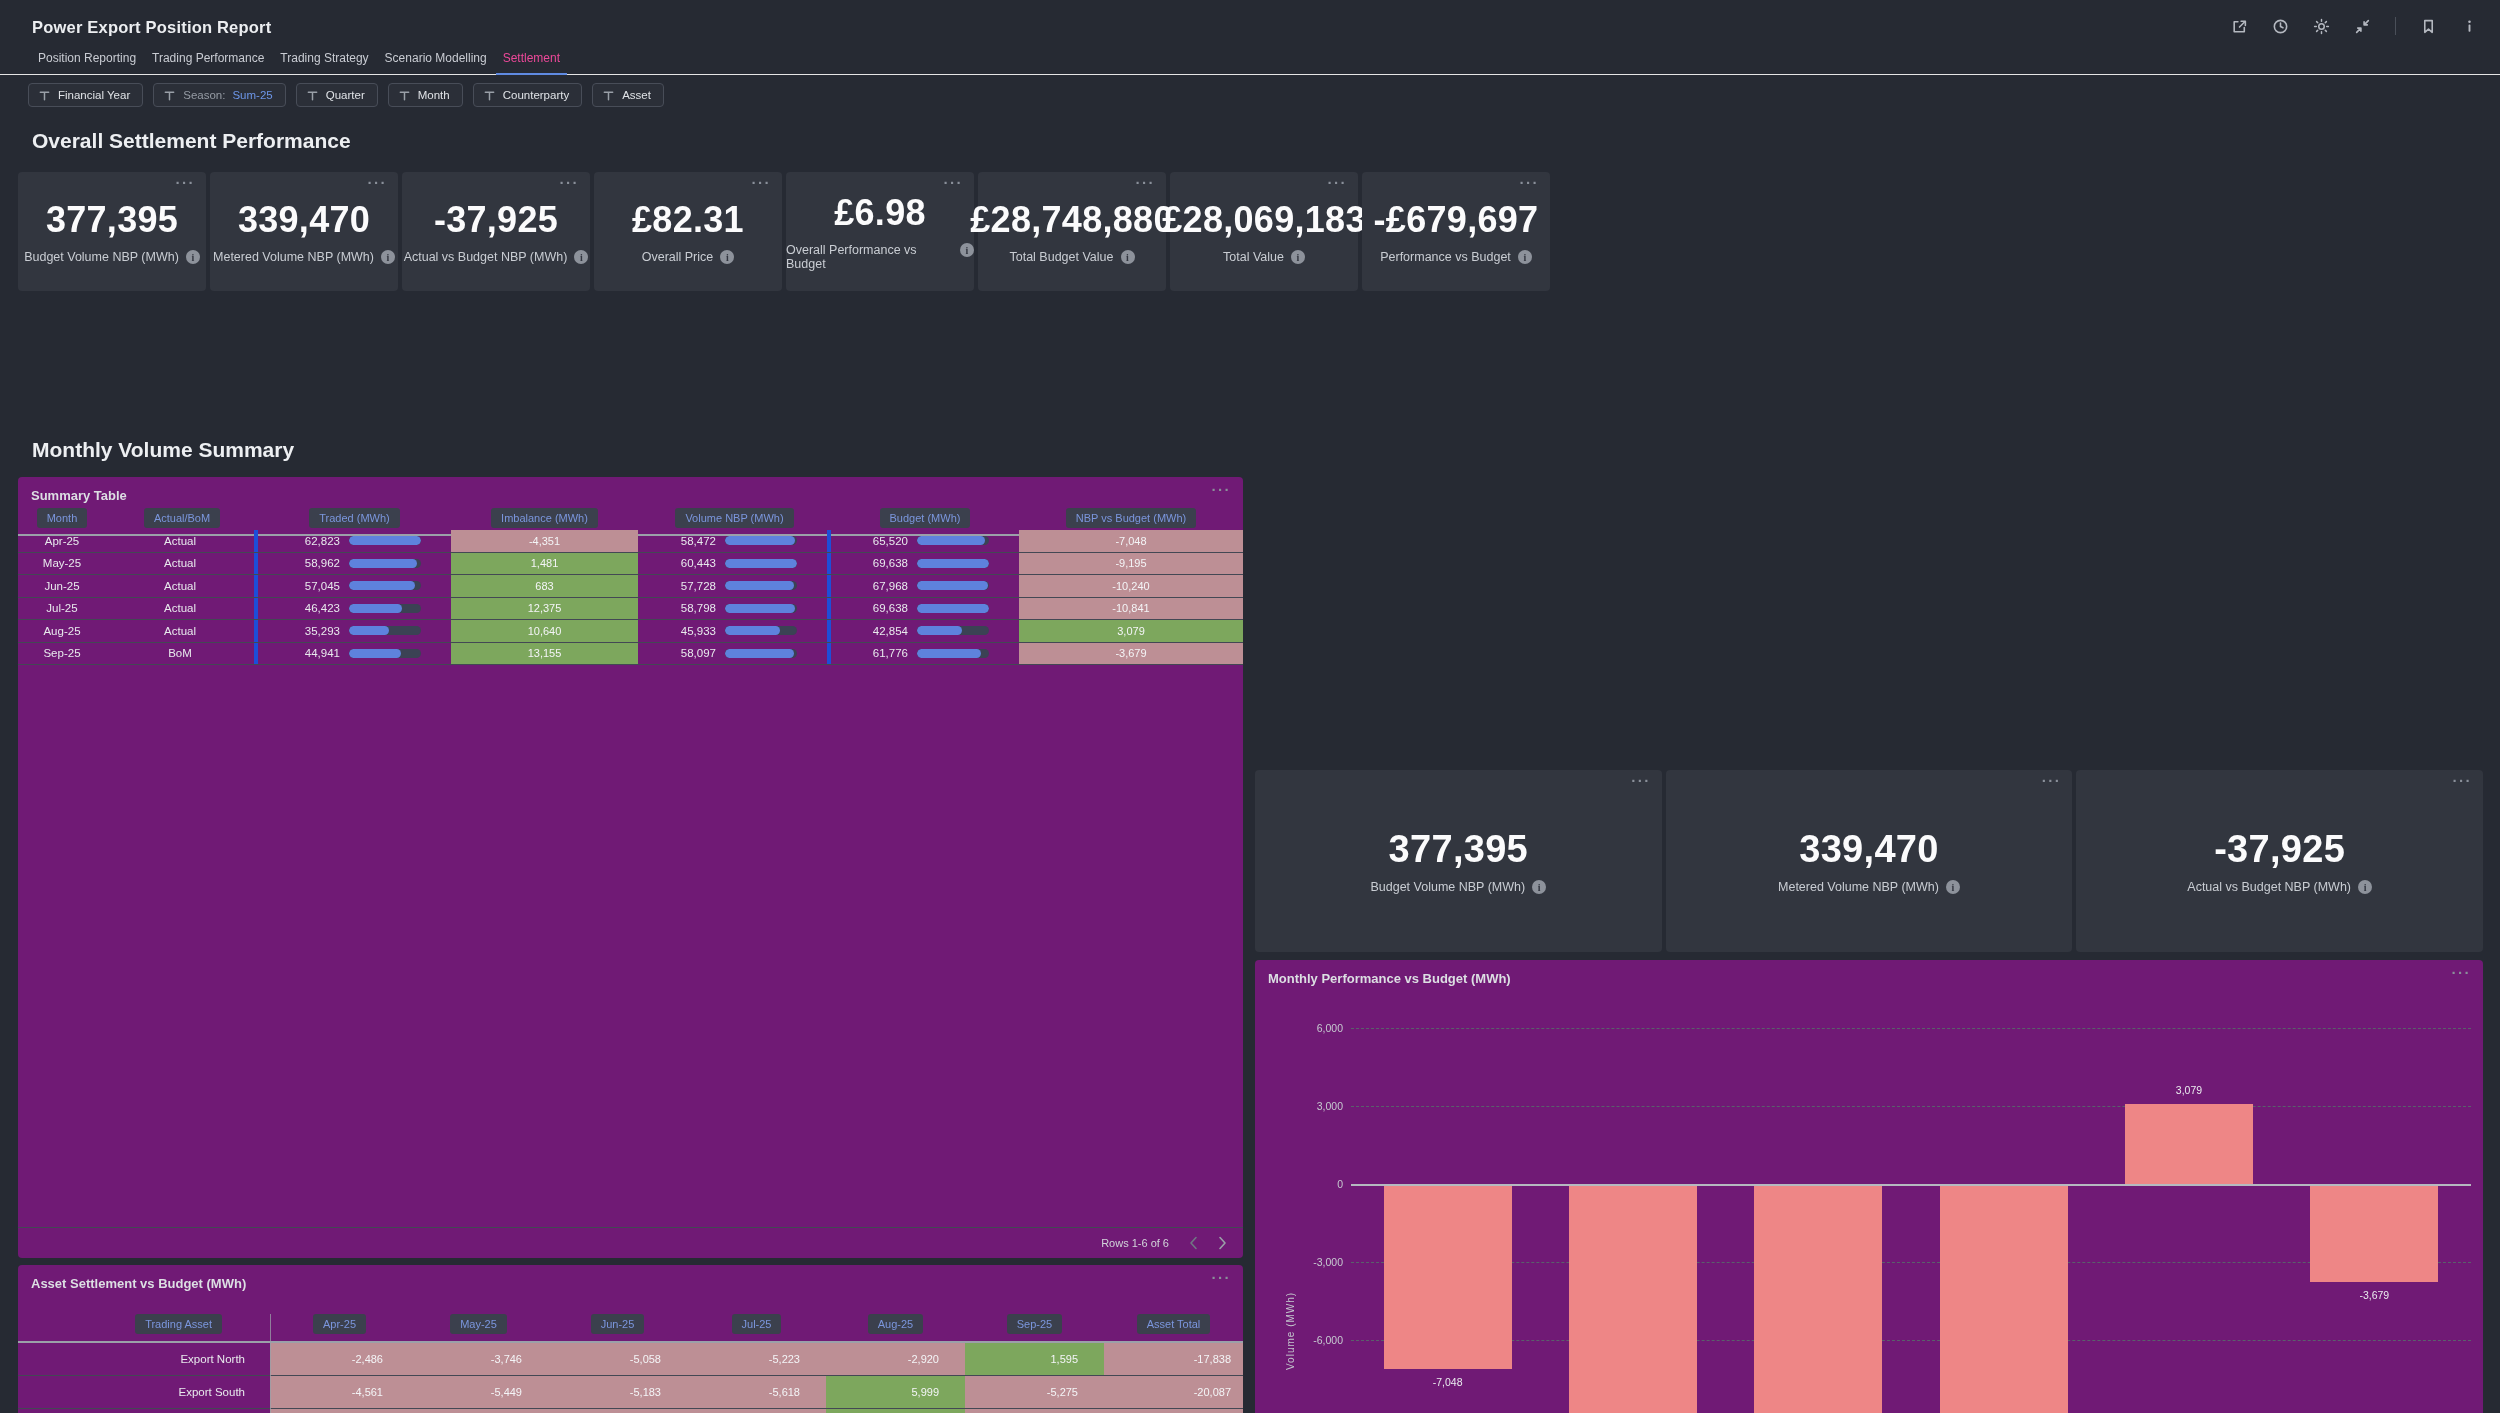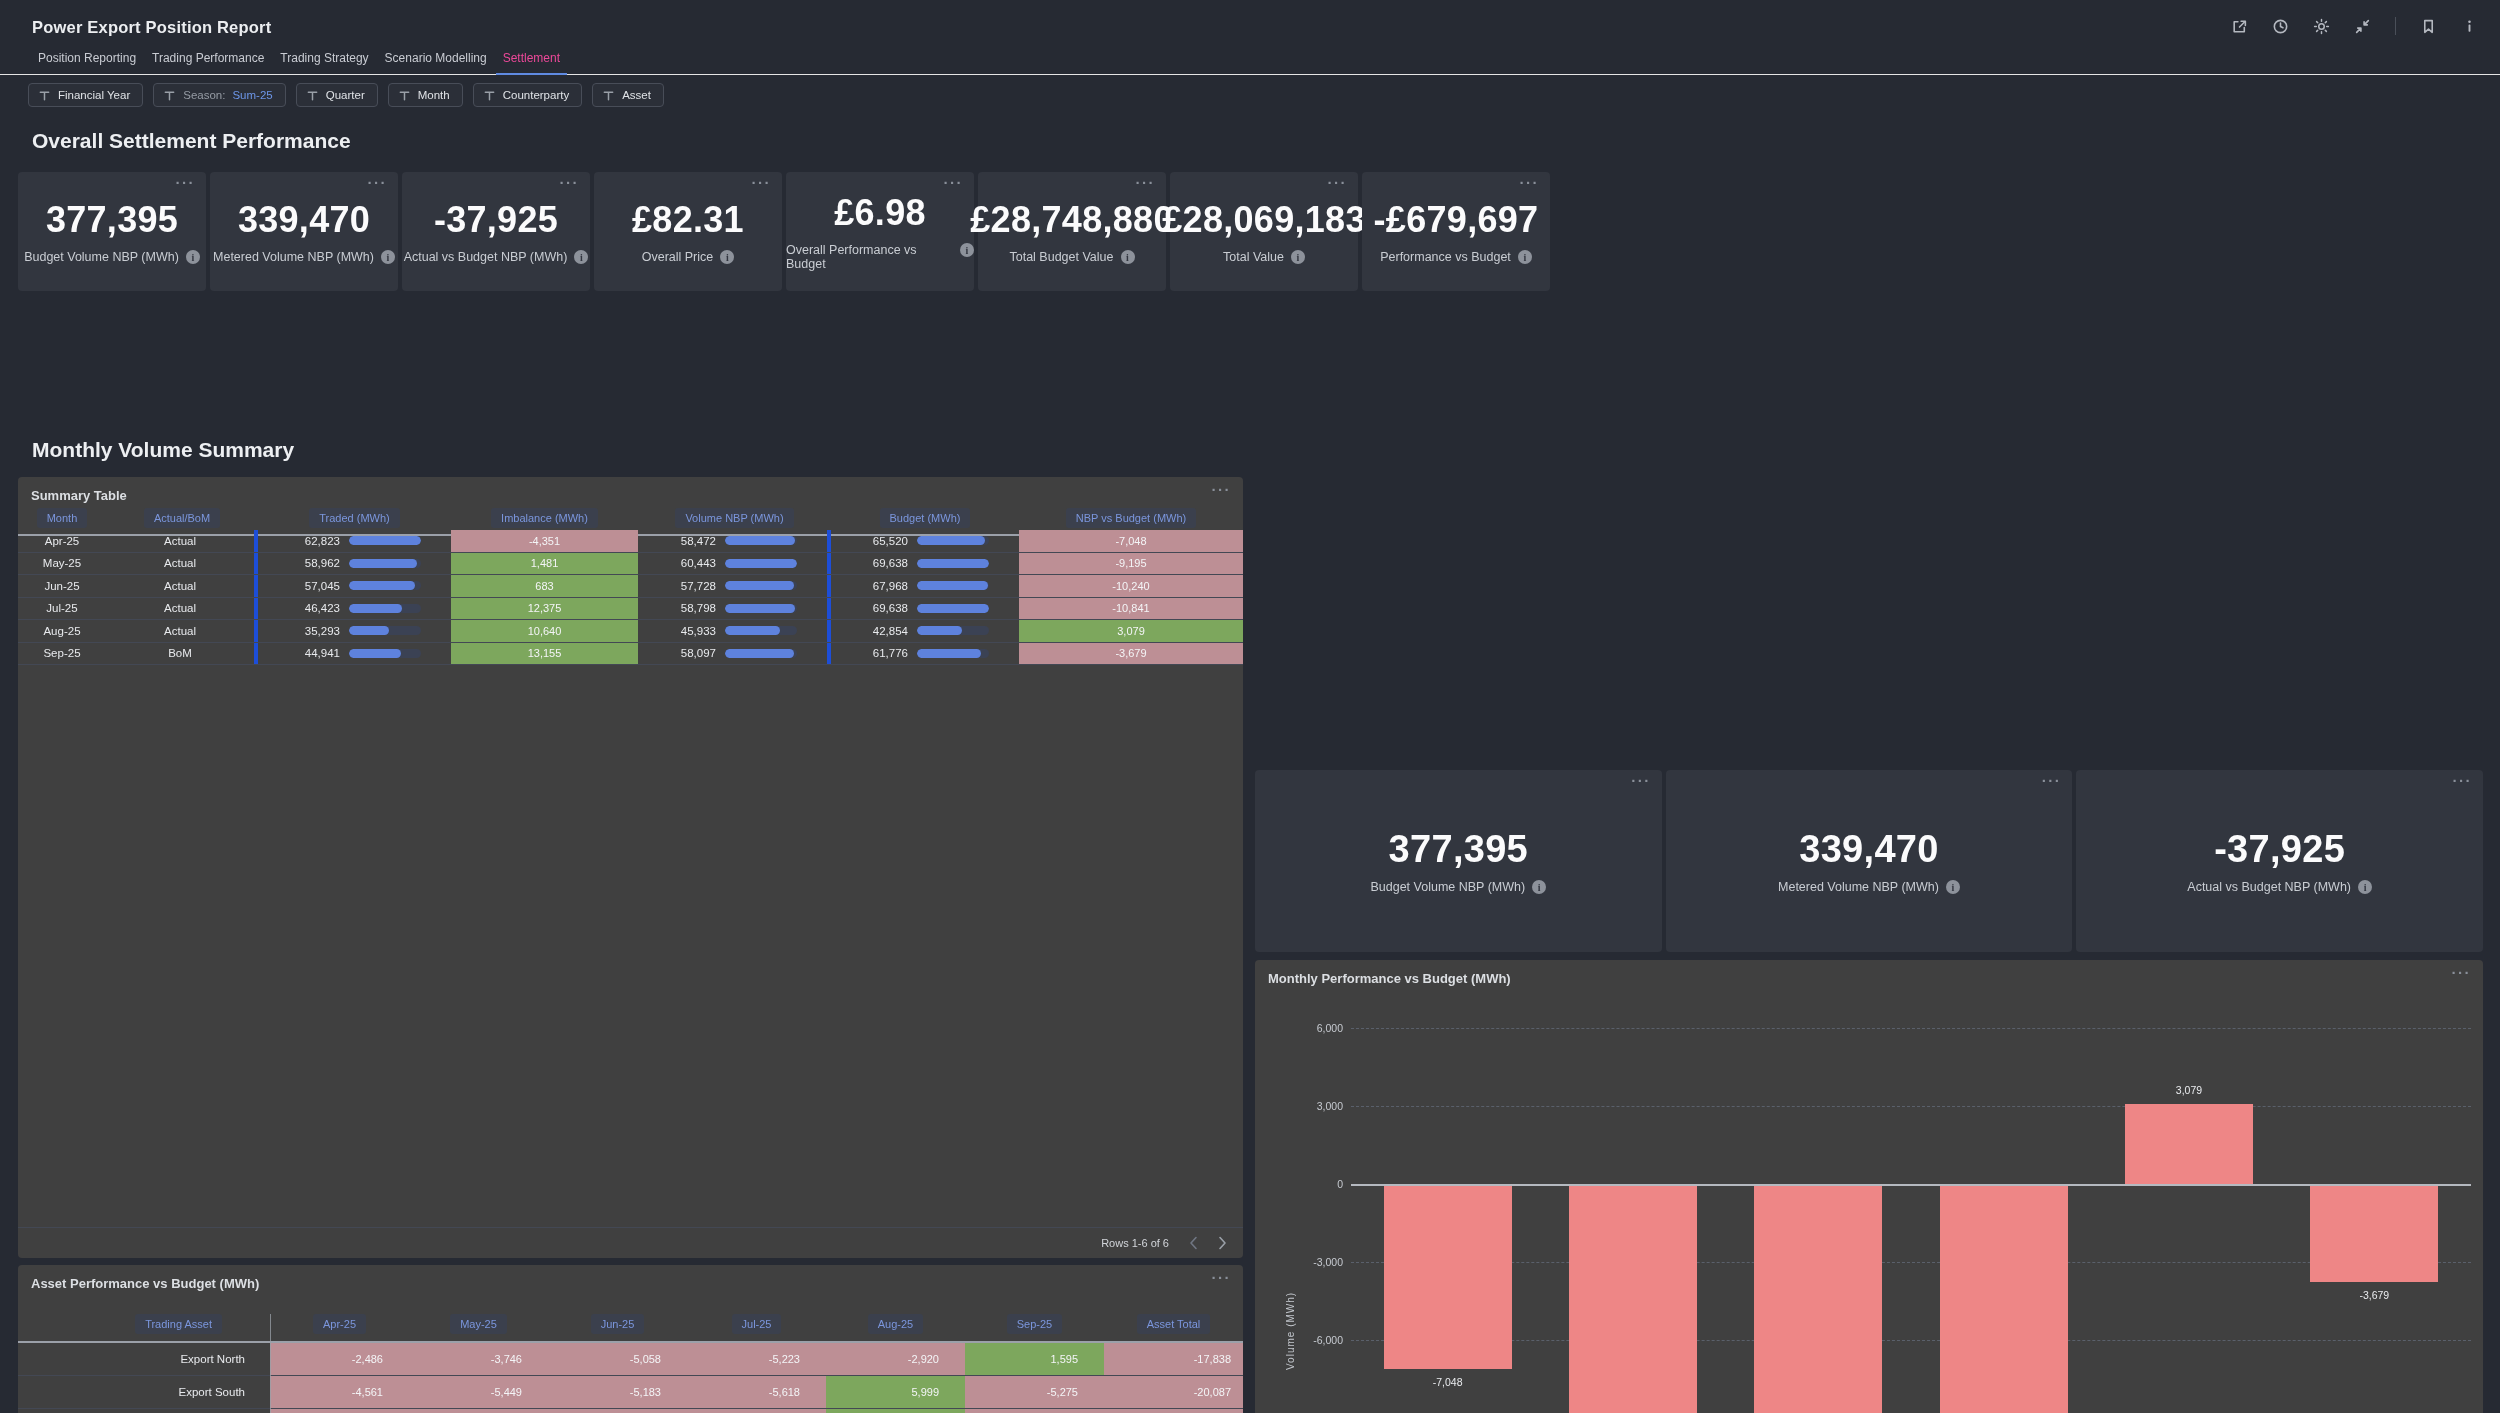--- a/index.html
+++ b/index.html
@@ -43,21 +43,21 @@
   letter-spacing:1.5px;cursor:pointer;line-height:18px}
 .kpi-value{font-size:36px;font-weight:700;color:#fbfbfc;letter-spacing:.3px}
 #kpi-row-monthly .kpi-value{font-size:38px}
 .kpi-label-row{display:flex;align-items:flex-start;gap:7px}
 .kpi-label{font-size:12.5px;color:#c9cdd3}
 .info-icon{width:14px;height:14px;border-radius:50%;background:#8d929b;color:#31353f;font-size:10px;
   font-weight:700;display:flex;align-items:center;justify-content:center;cursor:pointer;
   font-family:"Liberation Serif",serif;flex:0 0 auto}
 
 
-.panel{position:absolute;background:#404040;border-radius:4px}
+.panel{position:absolute;background:#701a75;border-radius:4px}
 #summary-panel{left:18px;top:477px;width:1225px;height:781px}
 #asset-panel{left:18px;top:1265px;width:1225px;height:245px}
 #chart-panel{left:1255px;top:960px;width:1228px;height:620px}
 .panel-title{position:absolute;left:13px;top:11px;font-size:13px;font-weight:700;color:#dcdfe3;z-index:5}
 .panel>.menu-dots{top:4px;right:12px;z-index:5}
 
 
 .st-grid{display:grid;grid-template-columns:88px 152px 193px 187px 193px 188px 224px;align-items:center}
 #summary-header{position:absolute;left:0;top:31px;width:100%;height:22px;border-bottom:2px solid #9ba0a9;padding-bottom:26px}
 .hpill{display:inline-block;background:#3b404d;color:#7b96dd;font-size:11px;padding:4px 10px;border-radius:3px;
@@ -435,21 +435,21 @@
         </span>
       <span class="pg-btn">
           <svg width="9" height="14" viewBox="0 0 9 14" fill="none" stroke="#9aa0a8" stroke-width="1.6" stroke-linecap="round" stroke-linejoin="round">
             <path d="M2 1.5 7 7l-5 5.5"></path>
           </svg>
         </span>
     </div>
   </div>
 
   <div class="panel" id="asset-panel">
-    <div class="panel-title">Asset Performance vs Budget (MWh)</div>
+    <div class="panel-title">Asset Settlement vs Budget (MWh)</div>
     <span class="menu-dots">···</span>
     <div class="at-grid" id="asset-header">
         <div class="hcell hc0">
           <span class="hpill">Trading Asset</span>
         </div>
         <div class="hcell">
           <span class="hpill">Apr-25</span>
         </div>
         <div class="hcell">
           <span class="hpill">May-25</span>

